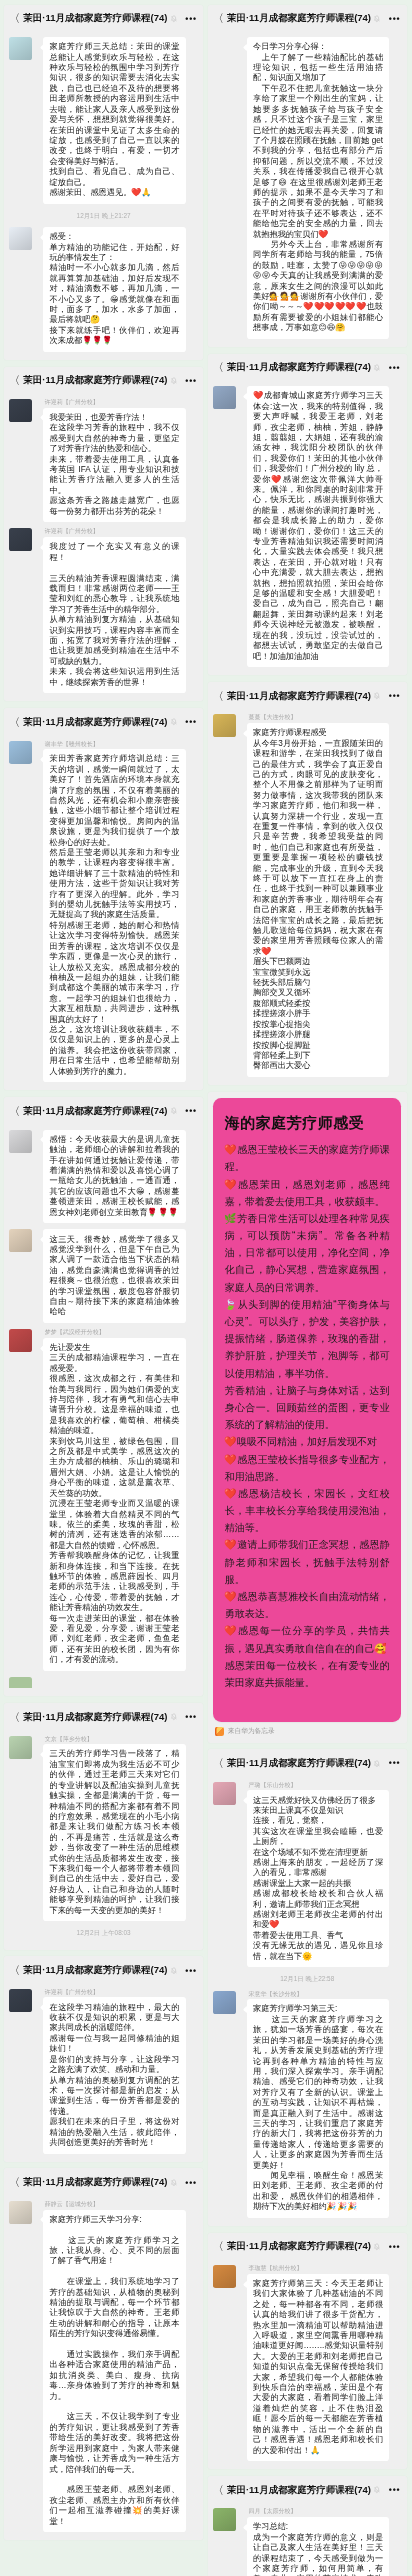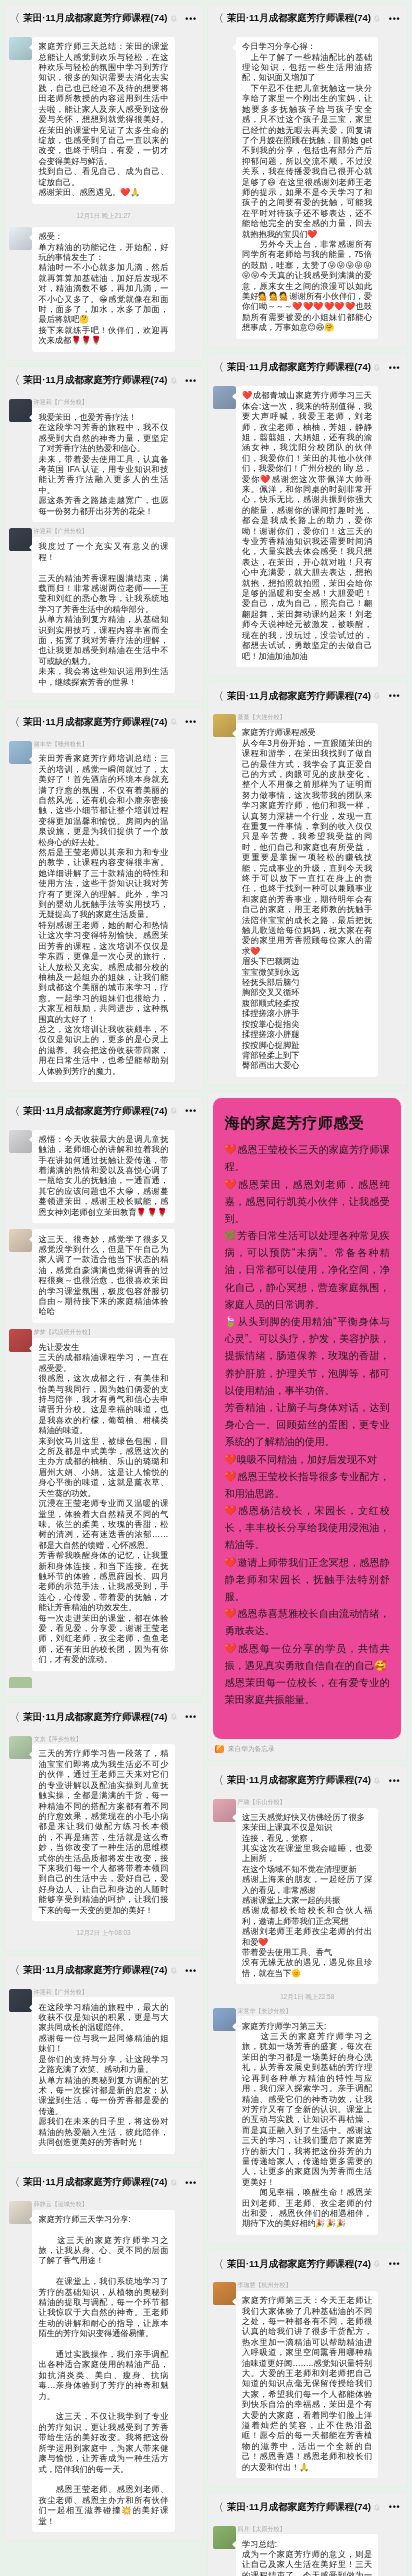--- a/index.html
+++ b/index.html
@@ -14,21 +14,21 @@
   .card{background:#efefef;border-radius:2.1px;overflow:hidden;box-shadow:0 0 0 0.5px rgba(0,0,0,0.02);}
   .chat-header{display:flex;align-items:center;padding:7.7px 6.2px 4.6px 5.2px;}
   .back{font-size:10.8px;color:#111;width:13.4px;flex:none;font-weight:400;line-height:1;cursor:pointer;}
   .chat-title{flex:1;text-align:center;font-size:9.5px;color:#111;font-weight:600;letter-spacing:0;white-space:nowrap;}
   .mute{width:7.7px;height:7.7px;flex:none;margin:0 2.1px 0 1.5px;opacity:.55;}
   .more{flex:none;width:17.5px;text-align:right;font-size:8.8px;color:#111;letter-spacing:0.8px;font-weight:700;cursor:pointer;}
   .card-body{padding:1px 5.2px 8.2px 5.2px;}
   .mrow{display:flex;align-items:flex-start;margin-top:6.2px;}
   .avatar{width:23px;height:23px;border-radius:2.6px;flex:none;}
   .avatar.sp{visibility:hidden;height:0.5px;}
-  .mcol{margin-left:0;min-width:0;}
+  .mcol{margin-left:11px;min-width:0;}
   .sender{font-size:6px;color:#a9a9a9;margin:0 0 1.5px 1.5px;line-height:1.2;}
   .bubble{
     position:relative;background:#ffffff;border-radius:3.1px;
     padding:5.2px 6.2px;max-width:130px;
     font-size:8.2px;line-height:1.27;color:#141414;
     white-space:pre-line;word-break:break-all;text-align:justify;
   }
   .bubble:before{
     content:"";position:absolute;left:-2.6px;top:7.7px;width:5.2px;height:5.2px;
     background:#fff;transform:rotate(45deg);border-radius:1px;
@@ -338,21 +338,21 @@
 臀部画出大爱心</div>
             </div>
           </div>
         </div>
       </div>
       <div class="card">
         <div class="memo-wrap">
           <div class="memo">
             <div class="memo-title">海的家庭芳疗师感受</div>
             <div class="memo-line">❤️感恩王莹校长三天的家庭芳疗师课程。</div>
-            <div class="memo-line">❤️感恩茉田，感恩刘老师，感恩纯嘉，感恩同行凯英小伙伴，让我感受到。</div>
+            <div class="memo-line">❤️感恩茉田，感恩刘老师，感恩纯嘉，带着爱去使用工具，收获颇丰。</div>
             <div class="memo-line">🌿芳香日常生活可以处理各种常见疾病，可以预防“未病”。常备各种精油，日常都可以使用，净化空间，净化自己，静心冥想，营造家庭氛围，家庭人员的日常调养。</div>
             <div class="memo-line">🍃从头到脚的使用精油“平衡身体与心灵”。可以头疗，护发，美容护肤，提振情绪，肠道保养，玫瑰的香甜，养护肝脏，护理关节，泡脚等，都可以使用精油，事半功倍。</div>
             <div class="memo-line">芳香精油，让脑子与身体对话，达到身心合一。回顾茹丝的蛋图，更专业系统的了解精油的使用。</div>
             <div class="memo-line">❤️嗅吸不同精油，加好后发现不对</div>
             <div class="memo-line">❤️感恩王莹校长指导很多专业配方，和用油思路。</div>
             <div class="memo-line">❤️感恩杨洁校长，宋园长，文红校长，丰丰校长分享给我使用浸泡油，精油等。</div>
             <div class="memo-line">❤️邀请上师带我们正念冥想，感恩静静老师和宋园长，抚触手法特别舒服。</div>
             <div class="memo-line">❤️感恩恭喜慧雅校长自由流动情绪，勇敢表达。</div>
             <div class="memo-line">❤️感恩每一位分享的学员，共情共振，遇见真实勇敢自信自在的自己🥰</div>
             <div class="memo-line">感恩茉田每一位校长，在有爱专业的茉田家庭共振能量。</div>

